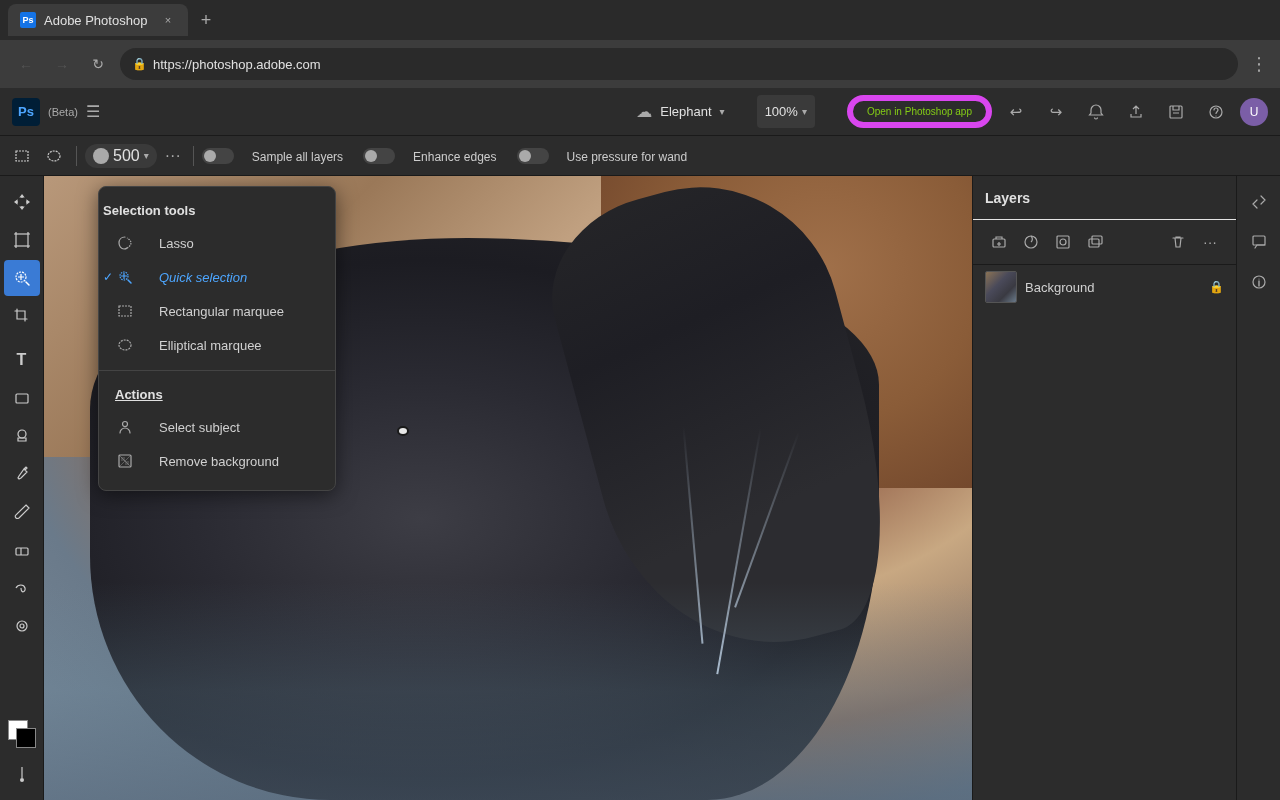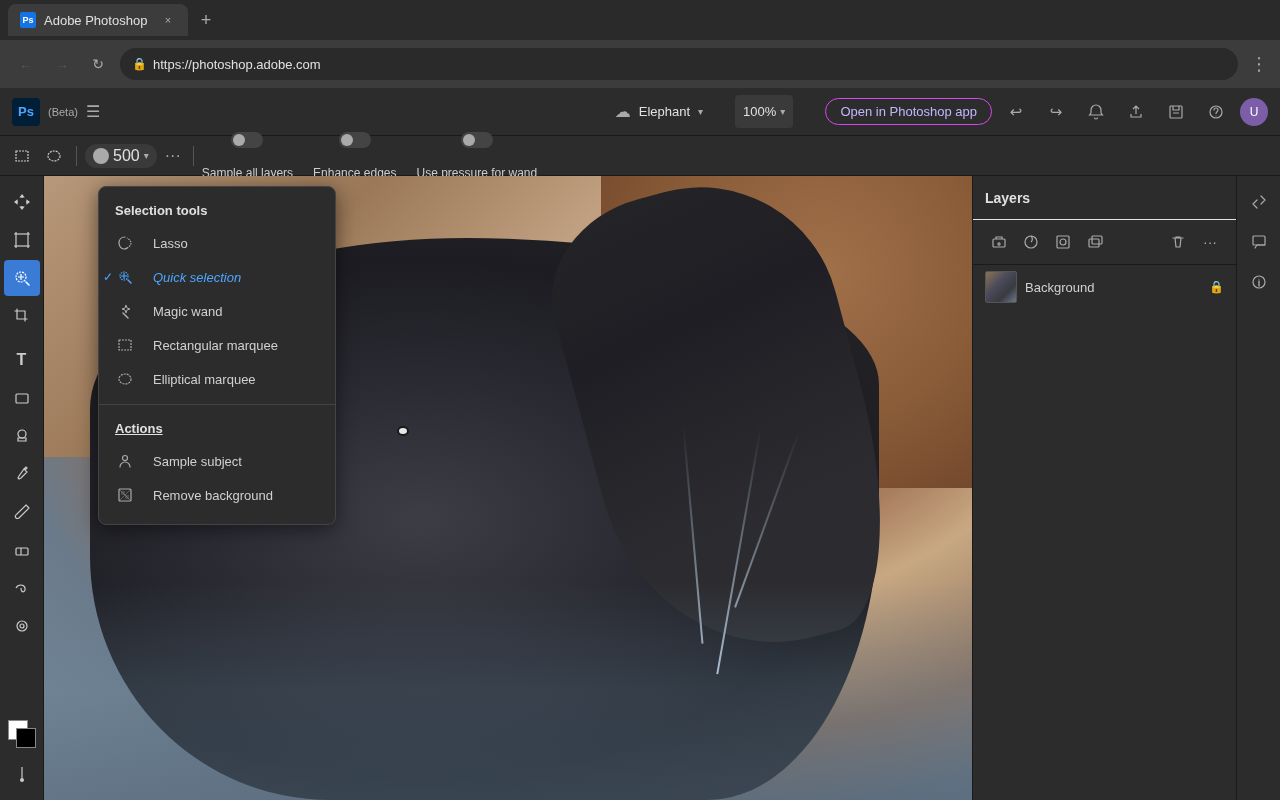--- a/index.html
+++ b/index.html
@@ -28,33 +28,33 @@
     .app-header { background: #2c2c2c; height: 48px; display: flex; align-items: center; padding: 0 12px; gap: 8px; border-bottom: 1px solid #1a1a1a; }
     .ps-logo { width: 28px; height: 28px; background: #001e36; border-radius: 4px; display: flex; align-items: center; justify-content: center; color: #4da6ff; font-size: 13px; font-weight: bold; }
     .beta-badge { font-size: 11px; color: #aaa; }
     .hamburger { color: #aaa; cursor: pointer; font-size: 16px; margin-right: 8px; }
     .header-spacer { flex: 1; }
     .cloud-icon { color: #aaa; font-size: 16px; }
     .doc-name { font-size: 13px; color: #e0e0e0; }
     .chevron-down { font-size: 10px; color: #aaa; }
     .zoom-control { display: flex; align-items: center; gap: 4px; background: #3a3a3a; border-radius: 4px; padding: 9px 8px; }
     .zoom-text { font-size: 13px; color: #e0e0e0; }
-    .open-ps-btn { background: transparent; border: 1px solid #d946ef; border-radius: 20px; color: #c4b5fd; padding: 5px 14px; font-size: 13px; cursor: pointer; white-space: nowrap; }
+    .open-ps-btn { background: transparent; border: 6px solid #d946ef; border-radius: 20px; color: #84cc16; padding: 5px 14px; font-size: 10px; cursor: pointer; white-space: nowrap; }
     .header-icon-btn { width: 32px; height: 32px; border-radius: 50%; display: flex; align-items: center; justify-content: center; cursor: pointer; color: #aaa; font-size: 15px; }
     .avatar { width: 28px; height: 28px; border-radius: 50%; background: #7b5ea7; display: flex; align-items: center; justify-content: center; color: white; font-size: 12px; cursor: pointer; }
 
     
     .toolbar { background: #2c2c2c; height: 40px; display: flex; align-items: center; padding: 0 8px; gap: 4px; border-bottom: 1px solid #1a1a1a; }
     .tool-btn { width: 28px; height: 28px; border-radius: 4px; display: flex; align-items: center; justify-content: center; cursor: pointer; color: #ccc; font-size: 13px; }
     .size-control { display: flex; align-items: center; gap: 4px; background: #3a3a3a; border-radius: 16px; padding: 3px 8px; }
     .size-dot { width: 16px; height: 16px; border-radius: 50%; background: #aaa; }
     .size-value { font-size: 16px; color: #e0e0e0; }
     .toolbar-divider { width: 1px; height: 20px; background: #555; margin: 0 4px; }
     .toolbar-more { font-size: 16px; color: #aaa; cursor: pointer; padding: 0 4px; }
-    .toggle-group { display: flex; align-items: center; gap: 18px; flex-direction: column; }
+    .toggle-group { display: flex; align-items: flex-end; gap: 18px; }
     .toggle { width: 32px; height: 16px; border-radius: 8px; background: #555; position: relative; cursor: pointer; }
     .toggle.off { background: #444; }
     .toggle-label { font-size: 12px; color: #ccc; }
     .toggle-knob { width: 12px; height: 12px; border-radius: 50%; background: #aaa; position: absolute; top: 2px; left: 2px; }
 
     
     .main-area { display: flex; flex: 1; overflow: hidden; }
 
     
     .left-sidebar { width: 44px; background: #2c2c2c; display: flex; flex-direction: column; align-items: center; padding: 8px 0; gap: 2px; border-right: 1px solid #1a1a1a; flex-shrink: 0; }
@@ -66,22 +66,22 @@
 
     
     .canvas-area { flex: 1; background: #404040; position: relative; overflow: hidden; }
 
     
     .elephant-scene { width: 100%; height: 100%; position: relative; }
     .elephant-bg { position: absolute; inset: 0; background: radial-gradient(ellipse at 70% 30%, #b8856a 0%, #9a6a50 25%, #c8a882 40%, #8a7060 60%, #6a7a8a 75%, #7a8a9a 100%); }
 
     
     .dropdown-menu { position: absolute; top: 10px; left: 54px; background: #2c2c2c; border: 1px solid #444; border-radius: 8px; width: 238px; padding: 12px 0; z-index: 100; box-shadow: 0 4px 20px rgba(0,0,0,0.5); }
-    .menu-section-title { font-size: 13px; font-weight: 600; color: #e0e0e0; padding: 4px 16px 8px; }
-    .menu-item { display: flex; align-items: center; gap: 18px; padding: 7px 16px; cursor: pointer; position: relative; }
+    .menu-section-title { font-size: 13px; font-weight: 600; color: #e0e0e0; padding: 4px 4px 8px; }
+    .menu-item { display: flex; align-items: center; gap: 24px; padding: 7px 16px; cursor: pointer; position: relative; }
     .menu-item.checked { }
     .menu-icon { width: 20px; height: 20px; display: flex; align-items: center; justify-content: center; font-size: 14px; color: #aaa; flex-shrink: 0; }
     .menu-item-label { font-size: 13px; color: #d0d0d0; }
     .check-mark { position: absolute; left: 4px; color: #4da6ff; font-size: 12px; }
     .menu-divider { height: 1px; background: #444; margin: 8px 0; }
     .menu-section-actions { font-size: 13px; font-weight: 600; color: #e0e0e0; padding: 8px 16px 8px; text-decoration: underline; }
 
     
     .right-panel { width: 264px; background: #2c2c2c; border-left: 1px solid #1a1a1a; display: flex; flex-direction: column; flex-shrink: 0; }
     .panel-header { height: 44px; display: flex; align-items: center; padding: 0 12px; border-bottom: 1px solid #e5e5e5; }
@@ -330,29 +330,20 @@
           <div class="menu-icon">
             <svg width="16" height="16" viewBox="0 0 16 16" fill="none">
                 <circle cx="7" cy="7" r="4" stroke="#4da6ff" stroke-width="1.2" stroke-dasharray="1.5,1" fill="none"></circle>
                 <path d="M11 11l3 3" stroke="#4da6ff" stroke-width="1.5" stroke-linecap="round"></path>
                 <path d="M7 4v6M4 7h6" stroke="#4da6ff" stroke-width="1.2"></path>
               </svg>
           </div>
           <span class="menu-item-label" style="color:#4da6ff;font-style:italic;">Quick selection</span>
         </div>
 
-        <div class="menu-item">
-          <div class="menu-icon">
-            <svg width="16" height="16" viewBox="0 0 16 16" fill="none">
-                <path d="M9 2l1 3 3 1-3 1-1 3-1-3-3-1 3-1 1-3z" stroke="#aaa" stroke-width="1" fill="none"></path>
-                <path d="M6 10l5 5" stroke="#aaa" stroke-width="1.5" stroke-linecap="round"></path>
-              </svg>
-          </div>
-          <span class="menu-item-label">Magic wand</span>
-        </div>
 
         <div class="menu-item">
           <div class="menu-icon">
             <svg width="16" height="16" viewBox="0 0 16 16" fill="none">
                 <rect x="2" y="3" width="12" height="10" stroke="#aaa" stroke-width="1.2" stroke-dasharray="2,1" fill="none"></rect>
               </svg>
           </div>
           <span class="menu-item-label">Rectangular marquee</span>
         </div>
 
@@ -369,21 +360,21 @@
 
         <div class="menu-section-actions">Actions</div>
 
         <div class="menu-item">
           <div class="menu-icon">
             <svg width="16" height="16" viewBox="0 0 16 16" fill="none">
                 <circle cx="8" cy="5" r="2.5" stroke="#aaa" stroke-width="1.2" fill="none"></circle>
                 <path d="M3 14c0-3 2.5-5 5-5s5 2 5 5" stroke="#aaa" stroke-width="1.2" stroke-linecap="round"></path>
               </svg>
           </div>
-          <span class="menu-item-label">Sample subject</span>
+          <span class="menu-item-label">Select subject</span>
         </div>
 
         <div class="menu-item">
           <div class="menu-icon">
             <svg width="16" height="16" viewBox="0 0 16 16" fill="none">
                 <rect x="2" y="2" width="12" height="12" rx="1" stroke="#aaa" stroke-width="1.2" fill="none"></rect>
                 <path d="M2 2l12 12M2 14L14 2" stroke="#aaa" stroke-width="1" opacity="0.4"></path>
                 <rect x="4" y="4" width="4" height="4" fill="rgba(255,255,255,0.15)"></rect>
                 <rect x="8" y="8" width="4" height="4" fill="rgba(255,255,255,0.15)"></rect>
               </svg>

